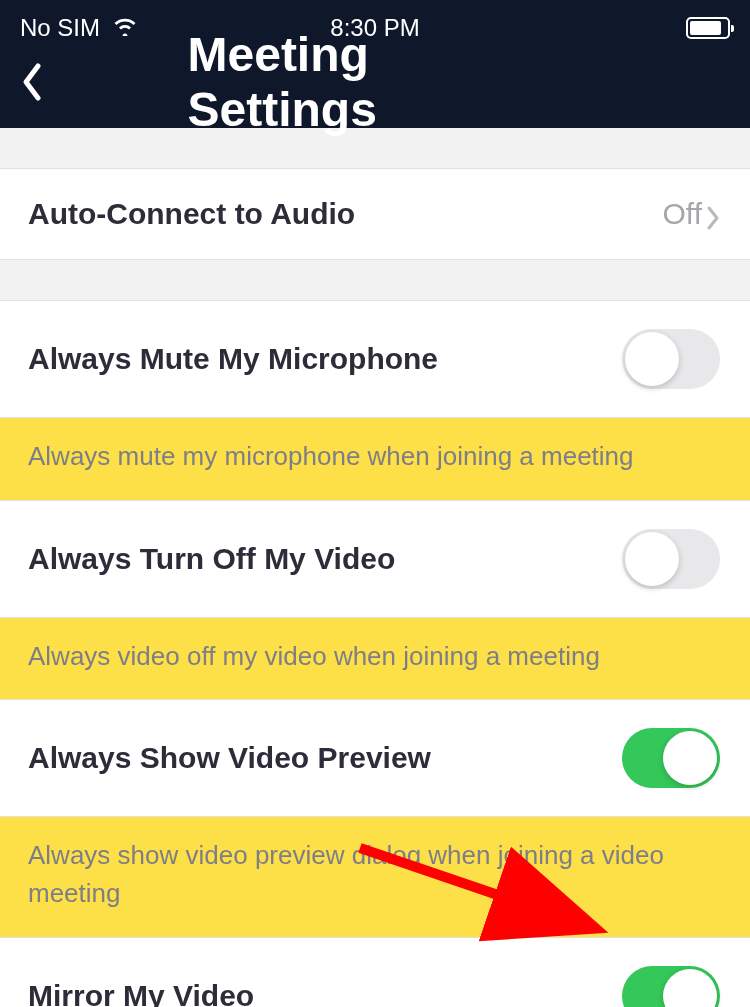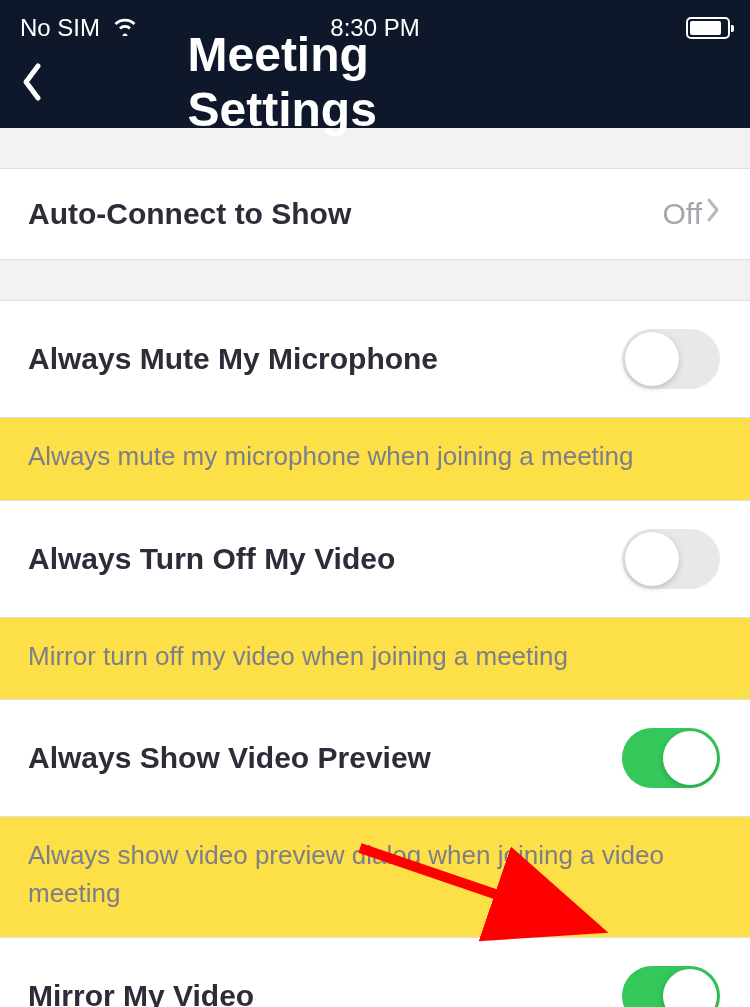--- a/index.html
+++ b/index.html
@@ -85,21 +85,21 @@
       border-bottom: 1px solid #e0e0e0;
     }
     .row + .description { border-top: none; }
     .row-label {
       font-size: 30px;
       font-weight: 600;
       color: #2d2d3a;
     }
     .row-right {
       display: flex;
-      align-items: flex-start;
+      align-items: flex-end;
       gap: 4px;
     }
     .row-value {
       font-size: 30px;
       color: #a5a5ab;
     }
     .chevron-right {
       color: #b8b8be;
     }
     .description {
@@ -164,21 +164,21 @@
       </svg>
     </div>
     <div class="nav-title">Meeting Settings</div>
   </div>
 </div>
 
 <div class="content">
   <div class="section-gap"></div>
 
   <div class="row">
-    <div class="row-label">Auto-Connect to Show</div>
+    <div class="row-label">Auto-Connect to Audio</div>
     <div class="row-right">
       <span class="row-value">Off</span>
       <svg class="chevron-right" width="14" height="26" viewBox="0 0 14 26" fill="none" stroke="#b8b8be" stroke-width="3" stroke-linecap="round" stroke-linejoin="round">
         <polyline points="3,3 11,13 3,23"></polyline>
       </svg>
     </div>
   </div>
 
   <div class="section-gap"></div>
 
@@ -189,21 +189,21 @@
     </div>
   </div>
   <div class="description">Always mute my microphone when joining a meeting</div>
 
   <div class="row">
     <div class="row-label">Always Turn Off My Video</div>
     <div class="toggle off">
       <div class="toggle-knob"></div>
     </div>
   </div>
-  <div class="description">Mirror turn off my video when joining a meeting</div>
+  <div class="description">Always video off my video when joining a meeting</div>
 
   <div class="row">
     <div class="row-label">Always Show Video Preview</div>
     <div class="toggle on">
       <div class="toggle-knob"></div>
     </div>
   </div>
   <div class="description">Always show video preview dialog when joining a video meeting</div>
 
   <div class="row">

